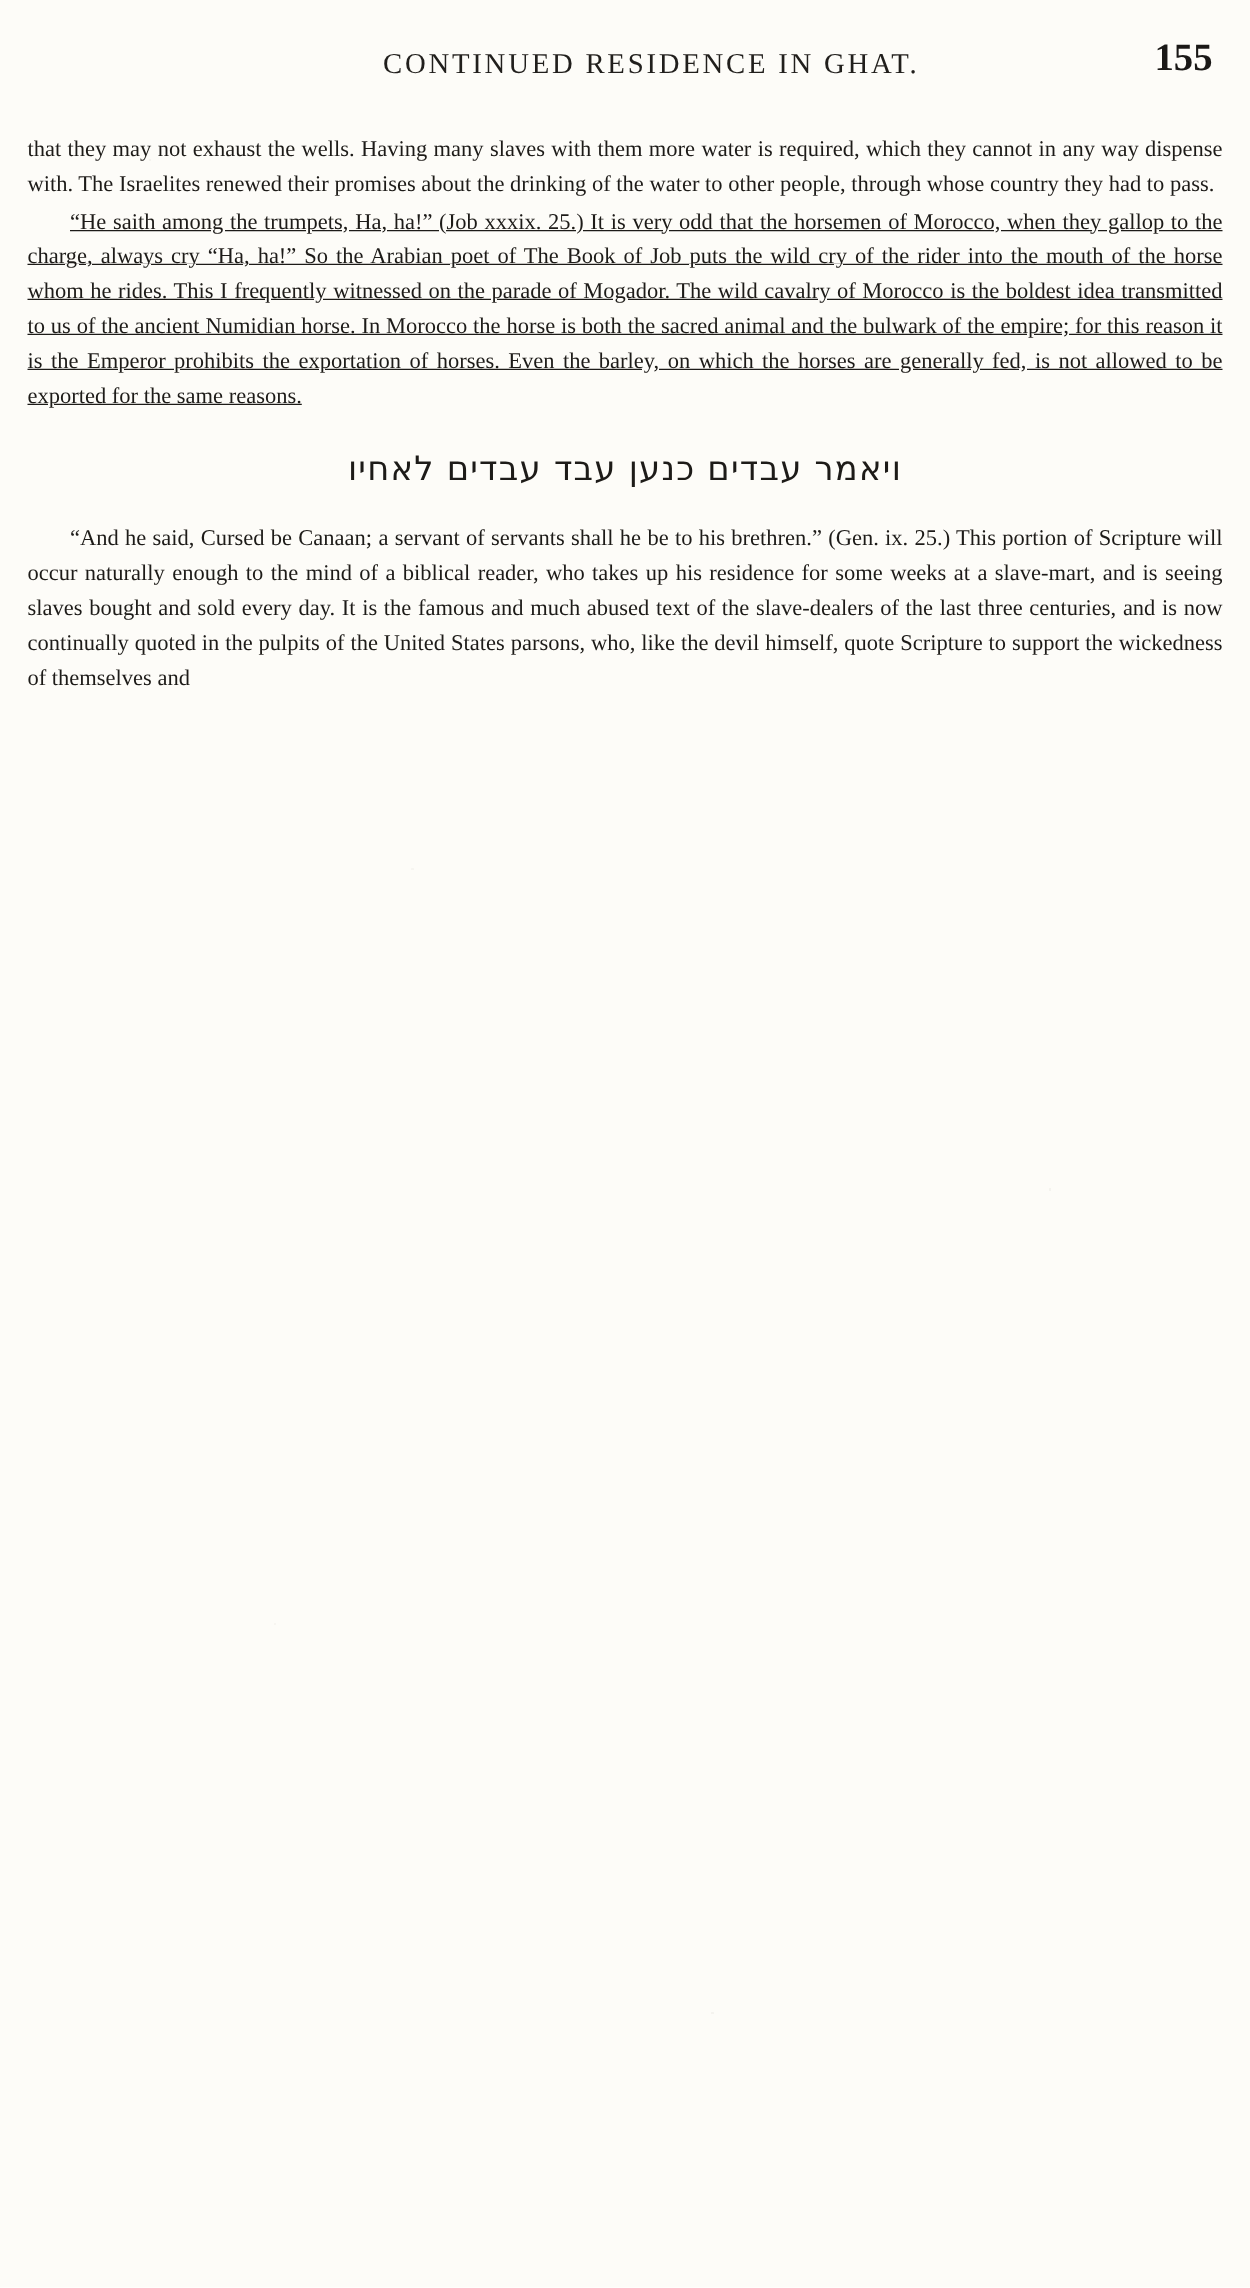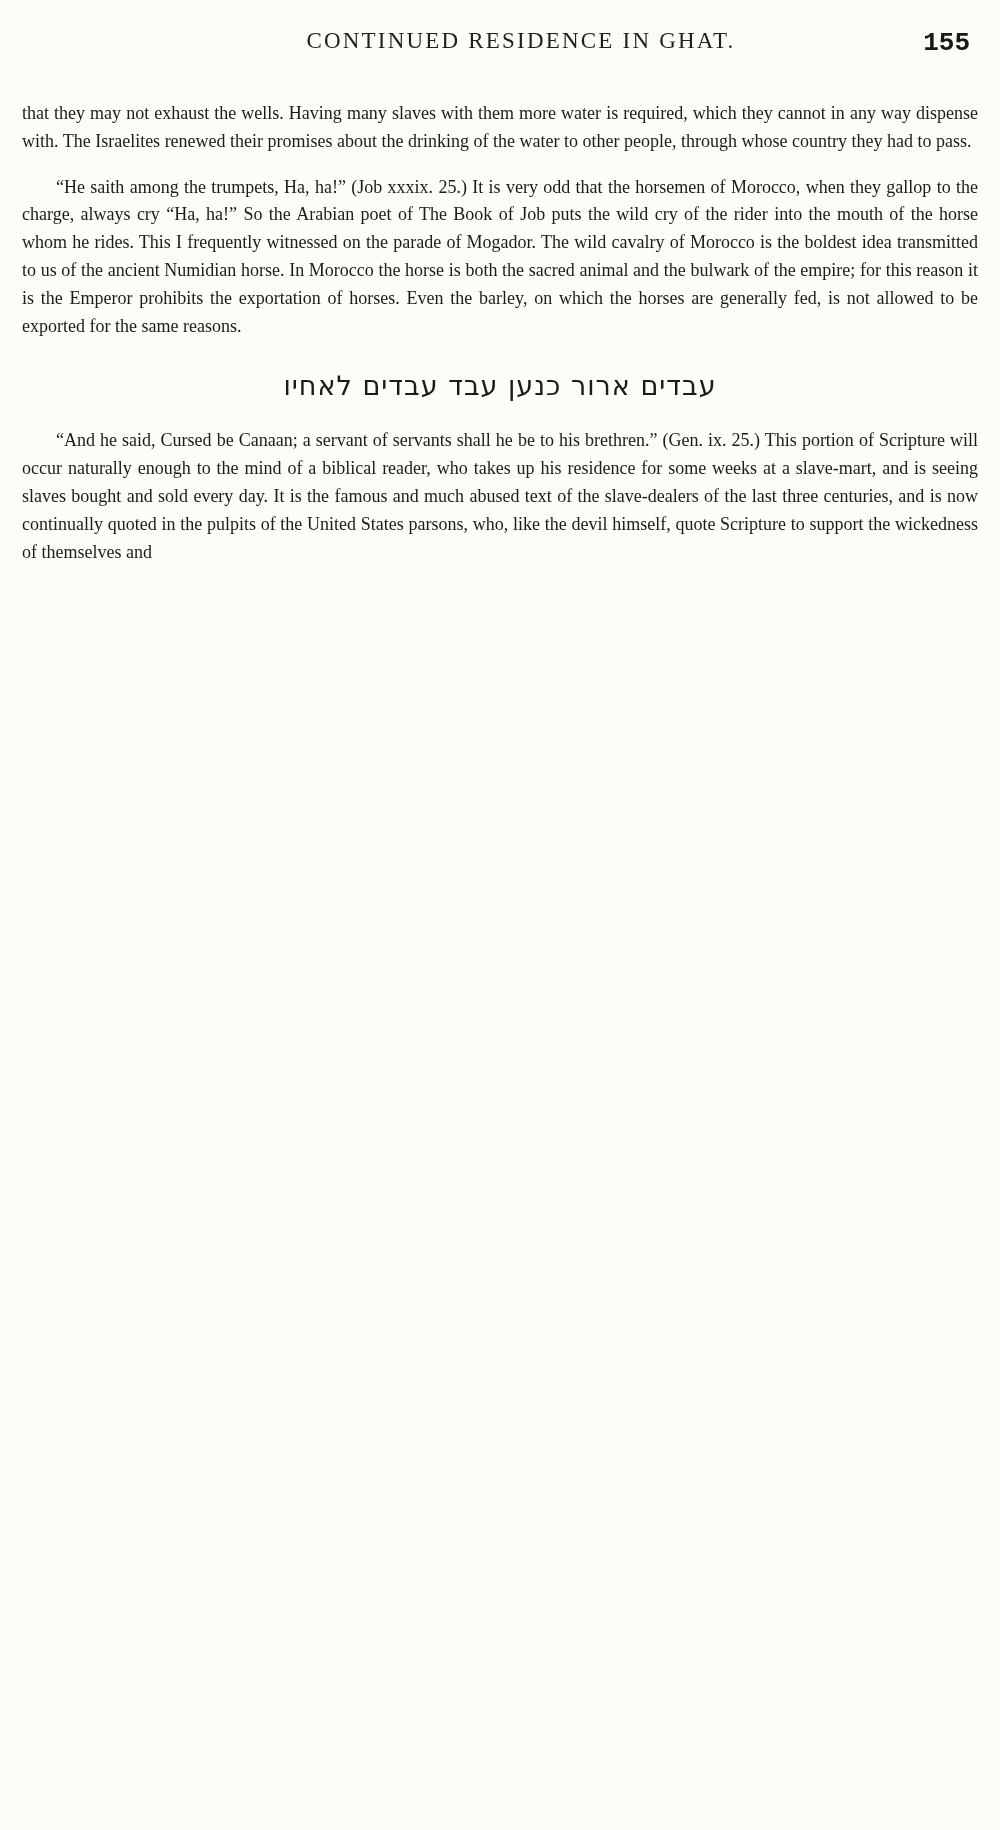--- a/index.html
+++ b/index.html
@@ -29,59 +29,60 @@
       radial-gradient(circle at 57% 88%, rgba(90,80,60,0.05) 0 1px, transparent 1px);
   }
   .content {
     position: absolute;
     left: 22px;
     right: 22px;
     top: 28px;
   }
   .header-row {
     display: flex;
-    align-items: flex-start;
+    align-items: flex-end;
     justify-content: space-between;
     padding: 0 0 0 0;
     margin-bottom: 42px;
   }
   .running-head {
     flex: 1;
     text-align: center;
     font-family: "Liberation Serif", serif;
     font-size: 23px;
     letter-spacing: 2.2px;
     font-variant: small-caps;
     text-transform: uppercase;
     color: #211f1c;
     padding-left: 120px;
   }
   .folio {
-    font-family: Liberation Mono, monospace;
-    font-size: 26px;
+    font-family: Liberation Serif, serif;
+    font-size: 31px;
     font-weight: bold;
     color: #1a1816;
     min-width: 70px;
     text-align: right;
     padding-right: 8px;
   }
   p.para {
     font-size: 18px;
     line-height: 1.545;
     text-align: justify;
     margin: 0 0 0 0;
     text-indent: 34px;
     color: #1d1b18;
     -webkit-font-smoothing: none;
   }
   p.para.first {
     text-indent: 0;
   }
   p.para + p.para {
-    margin-top: 18px;
+    margin-top: 2px;
+    text-decoration: underline;
   }
   .hebrew {
     direction: rtl;
     text-align: center;
     font-size: 27px;
     margin: 30px 0 26px 0;
     letter-spacing: 1px;
     color: #1d1b18;
     font-family: "DejaVu Sans", sans-serif;
   }
@@ -94,18 +95,18 @@
 
     <div class="header-row">
       <div class="running-head">CONTINUED RESIDENCE IN GHAT.</div>
       <div class="folio">155</div>
     </div>
 
     <p class="para first">that they may not exhaust the wells. Having many slaves with them more water is required, which they cannot in any way dispense with. The Israelites renewed their promises about the drinking of the water to other people, through whose country they had to pass.</p>
 
     <p class="para">“He saith among the trumpets, Ha, ha!” (Job xxxix. 25.) It is very odd that the horsemen of Morocco, when they gallop to the charge, always cry “Ha, ha!” So the Arabian poet of The Book of Job puts the wild cry of the rider into the mouth of the horse whom he rides. This I frequently witnessed on the parade of Mogador. The wild cavalry of Morocco is the boldest idea transmitted to us of the ancient Numidian horse. In Morocco the horse is both the sacred animal and the bulwark of the empire; for this reason it is the Emperor prohibits the exportation of horses. Even the barley, on which the horses are generally fed, is not allowed to be exported for the same reasons.</p>
 
-    <div class="hebrew">עבדים ארור כנען עבד עבדים לאחיו</div>
+    <div class="hebrew">ויאמר עבדים כנען עבד עבדים לאחיו</div>
 
     <p class="para">“And he said, Cursed be Canaan; a servant of servants shall he be to his brethren.” (Gen. ix. 25.) This portion of Scripture will occur naturally enough to the mind of a biblical reader, who takes up his residence for some weeks at a slave-mart, and is seeing slaves bought and sold every day. It is the famous and much abused text of the slave-dealers of the last three centuries, and is now continually quoted in the pulpits of the United States parsons, who, like the devil himself, quote Scripture to support the wickedness of themselves and</p>
 
   </div>
 </div>
 
 </body></html>

